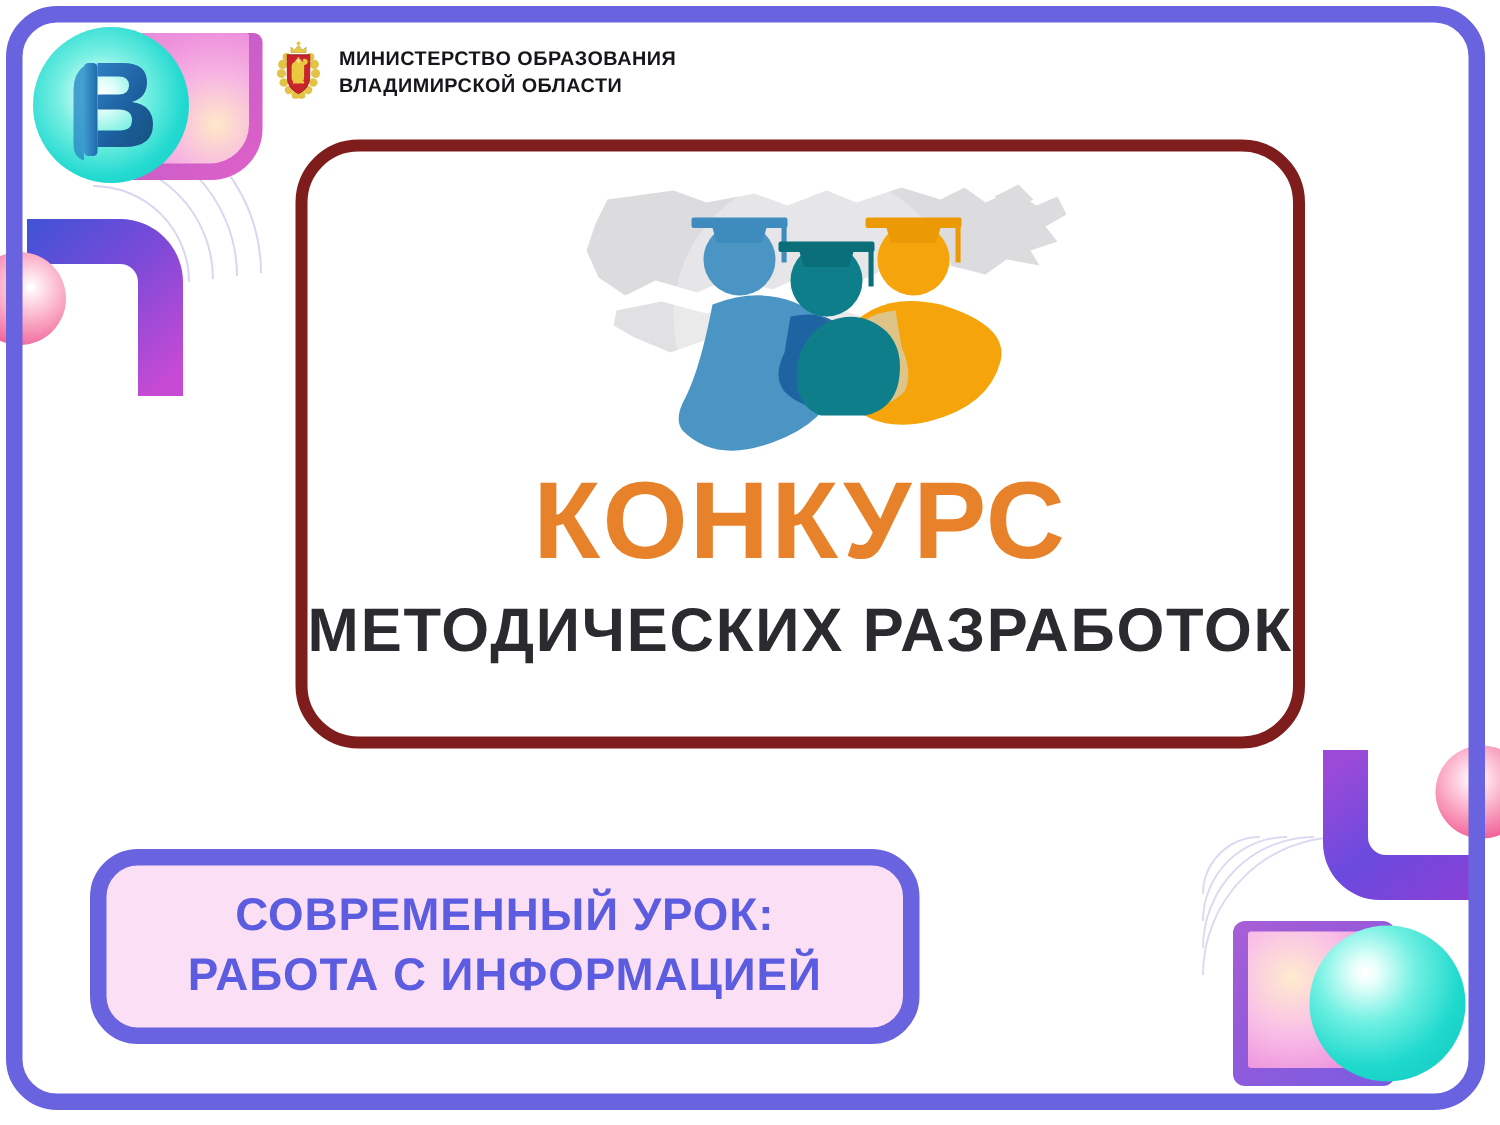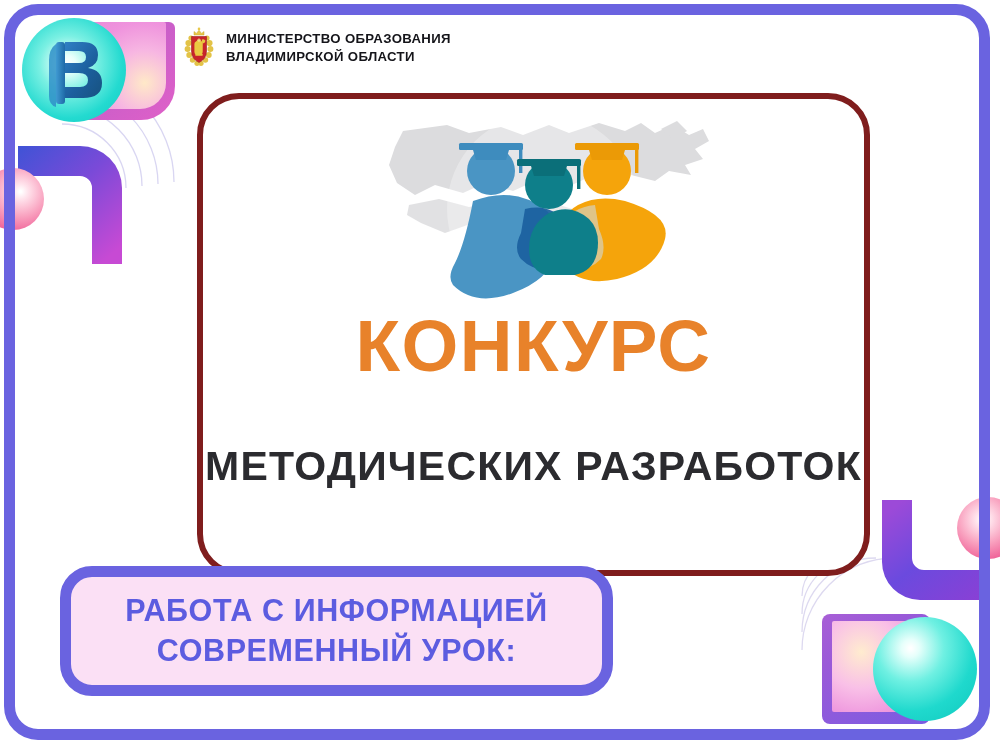--- a/index.html
+++ b/index.html
@@ -93,22 +93,22 @@
   .ministry-crest { width: 32px; height: 42px; flex: none; }
   .ministry-text {
     font-size: 13.2px; font-weight: bold; line-height: 1.33;
     letter-spacing: 0.35px; color: #15151a; white-space: pre-line;
   }
 
   
   .main-card {
     position: absolute;
     left: 197px; top: 93px;
-    width: 673px; height: 483px;
-    border: 6px solid #7f1d1d;
+    width: 673px; height: 406px;
+    border: 8px solid #7f1d1d;
     border-radius: 42px;
     box-sizing: border-box;
     background: #ffffff;
   }
 
   
   .emblem { position: absolute; left: 170px; top: 10px; width: 340px; height: 200px; }
 
   
   .konkurs {
@@ -119,21 +119,20 @@
     color: #e8822a;
     line-height: 1;
   }
   .subtitle {
     position: absolute; left: 0; right: 0; top: 296px;
     text-align: center;
     font-size: 41px; font-weight: bold;
     letter-spacing: 1.2px;
     color: #2b2b2f;
     line-height: 1.14;
-    margin-top: 48px;
   }
 
   
   .theme-badge {
     position: absolute;
     left: 60px; top: 566px;
     width: 553px; height: 130px;
     background: #fbe0f5;
     border: 11px solid #6a63e0;
     border-radius: 32px;
@@ -322,17 +321,17 @@
         </g>
       </g>
     </svg>
 
     <div class="konkurs">КОНКУРС</div>
     <div class="subtitle">МЕТОДИЧЕСКИХ
 РАЗРАБОТОК</div>
   </div>
 
   <div class="theme-badge">
+    <div class="line">СОВРЕМЕННЫЙ УРОК:</div>
     <div class="line">РАБОТА С ИНФОРМАЦИЕЙ</div>
-    <div class="line">СОВРЕМЕННЫЙ УРОК:</div>
   </div>
 
 </div>
 
 </body></html>

